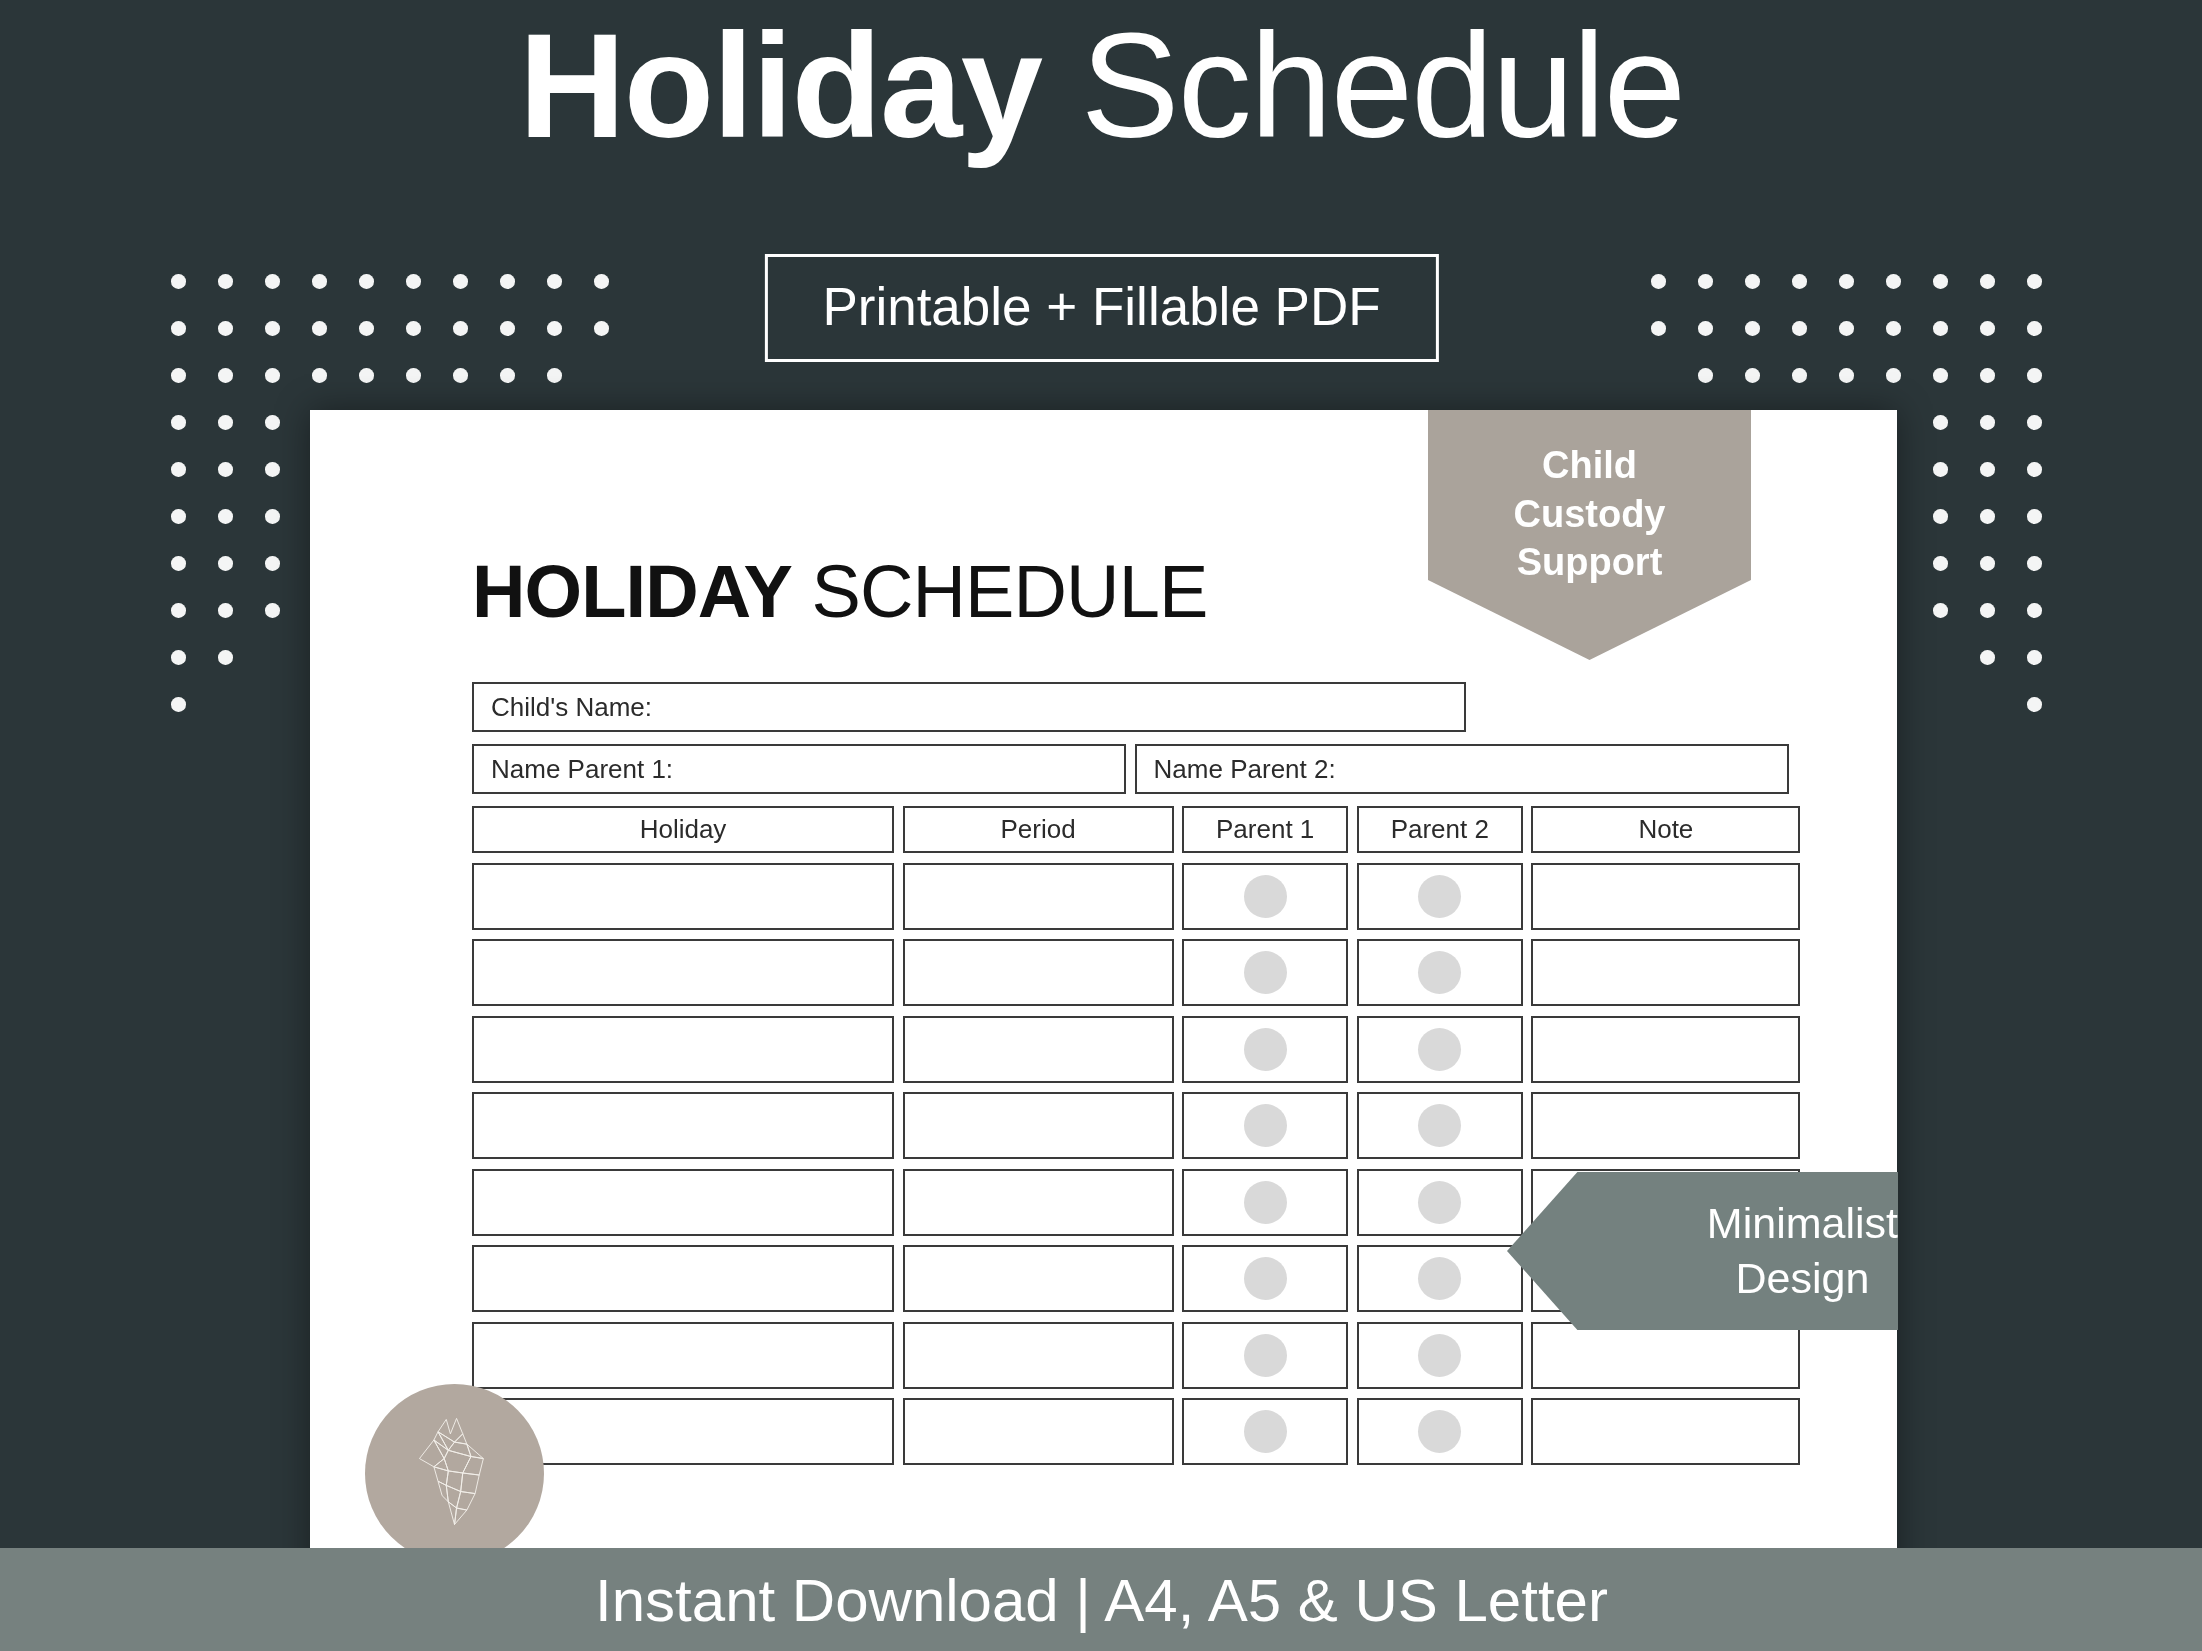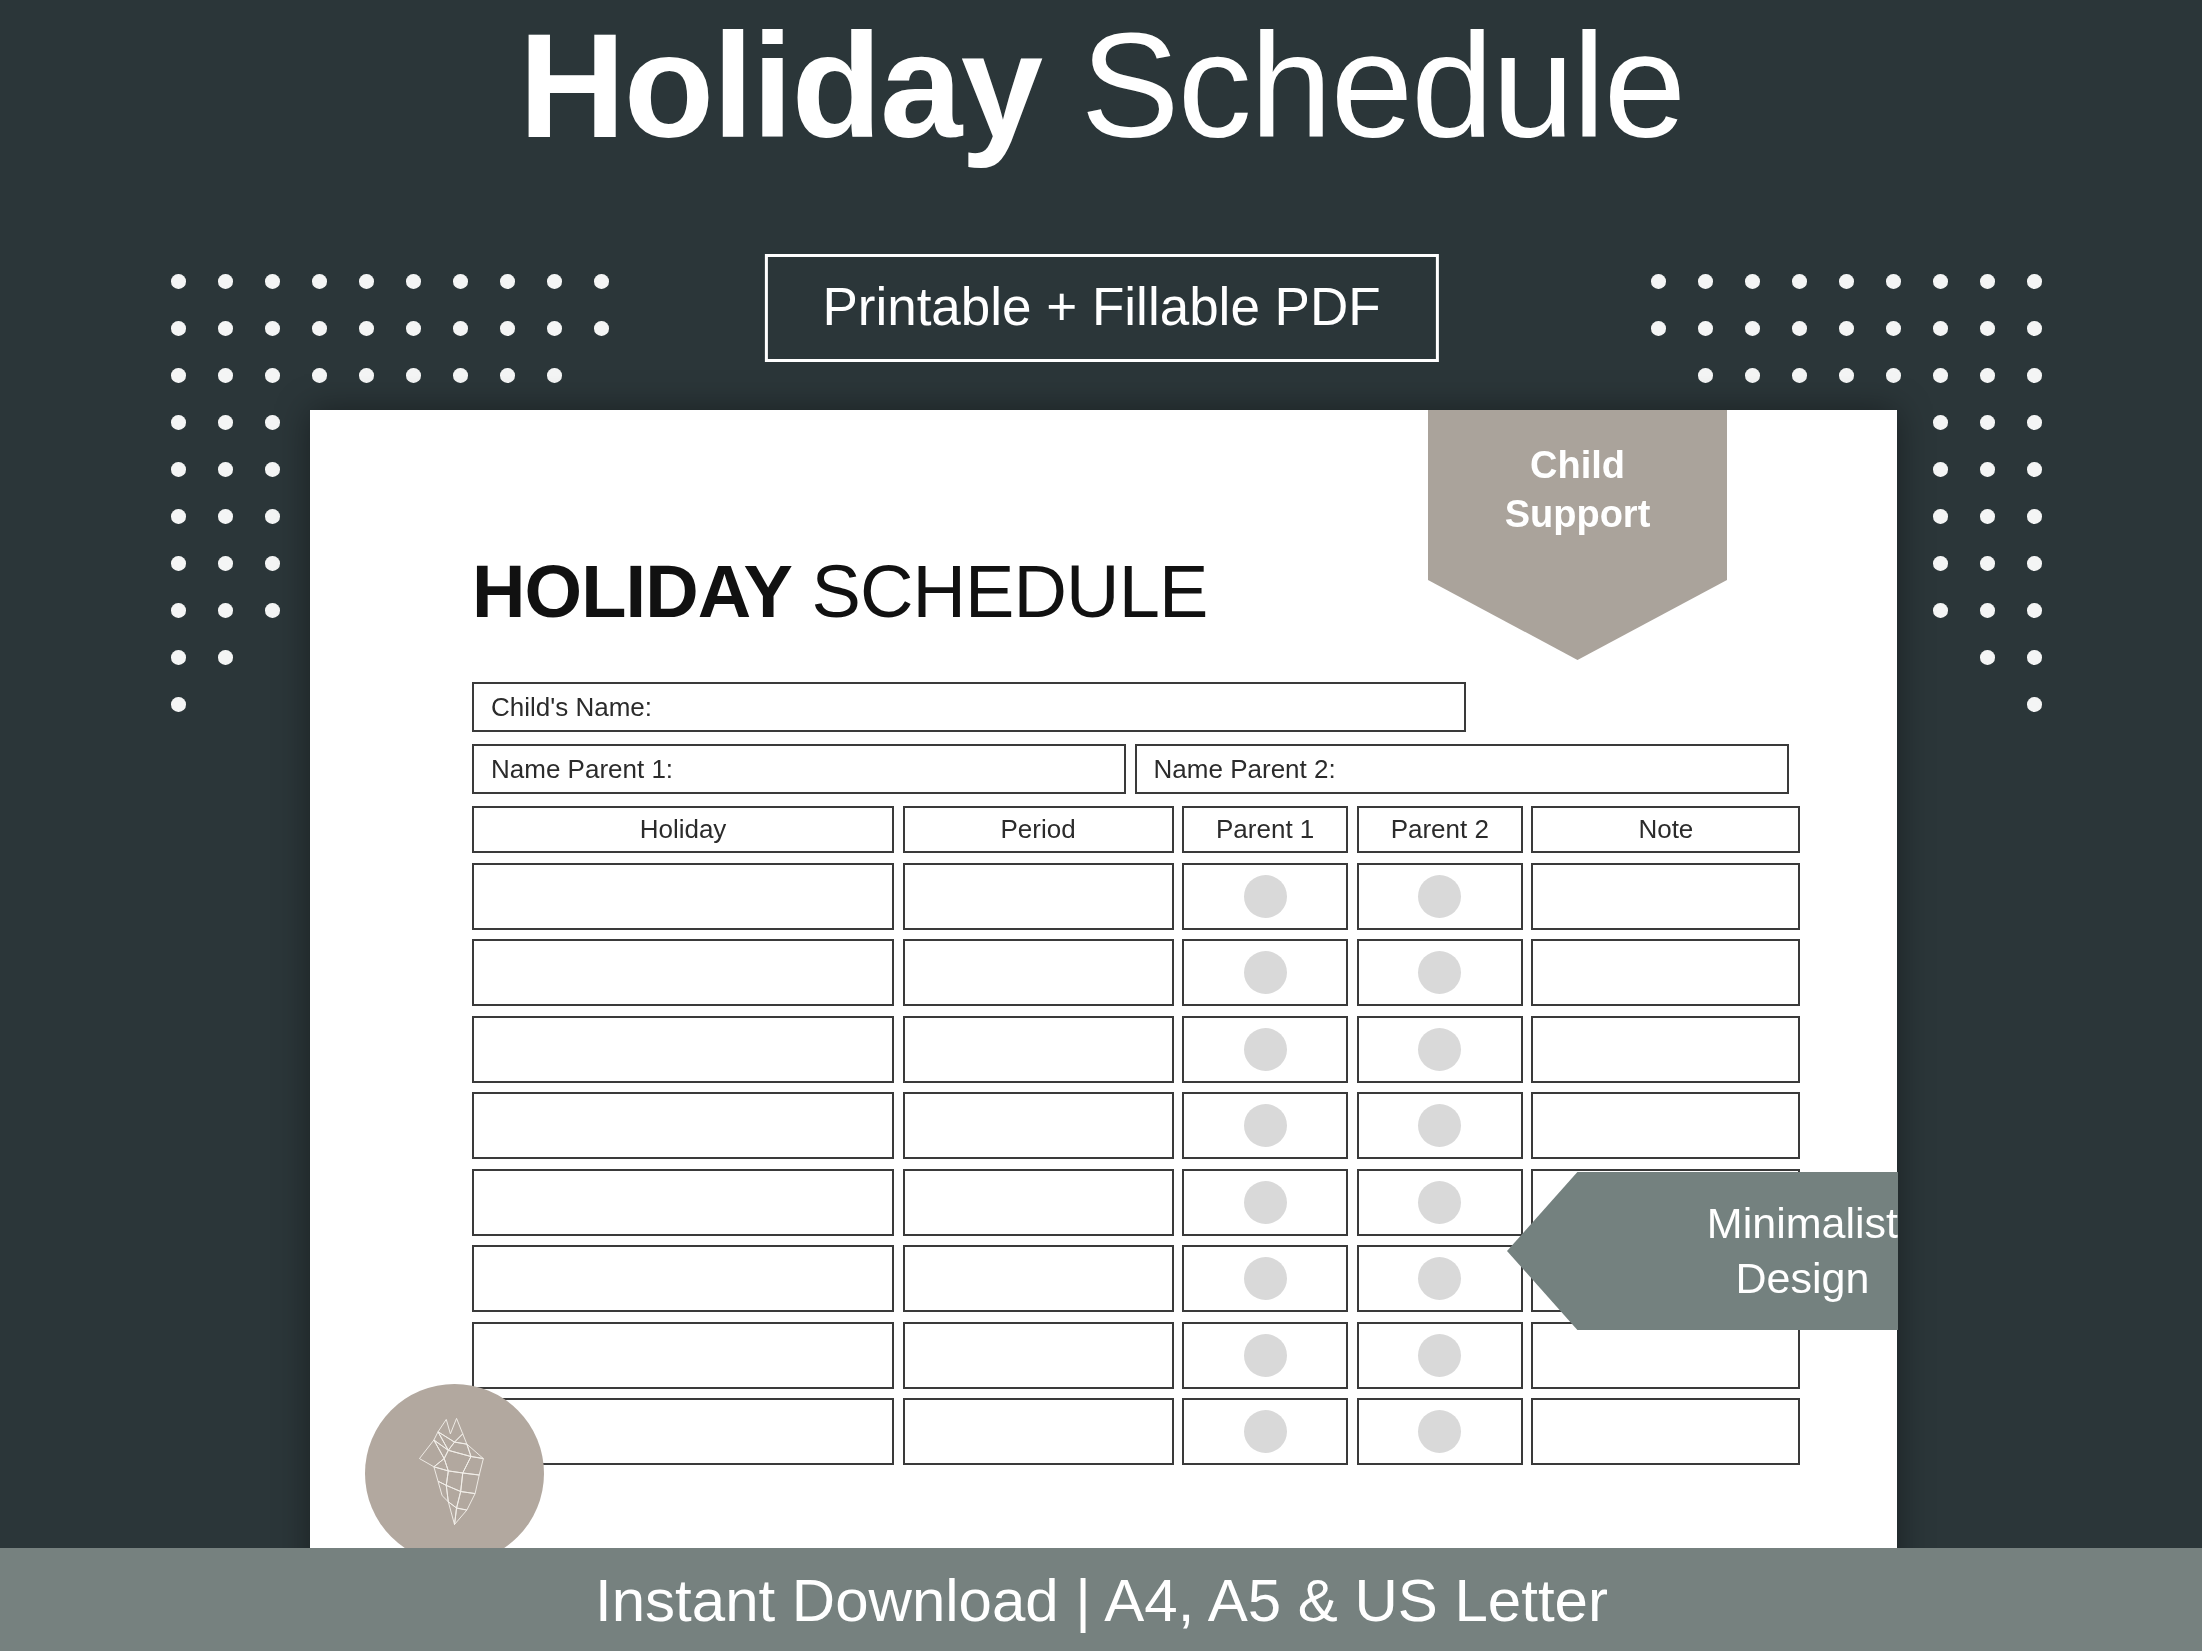--- a/index.html
+++ b/index.html
@@ -80,21 +80,21 @@
     display:flex;align-items:center;justify-content:center;
     font-size:26px;color:#2b2b2b;
   }
   .hcell{height:47px;}
   .bcell{height:67px;}
   .circ{width:43px;height:43px;border-radius:50%;background:#d9d9d9;}
 
   
   .ribbon{
     position:absolute;left:1428px;top:410px;
-    width:299px;height:250px;
+    width:323px;height:250px;
     background:#aaa39b;
     -webkit-clip-path:polygon(0 0,100% 0,100% 68%,50% 100%,0 68%);
     clip-path:polygon(0 0,100% 0,100% 68%,50% 100%,0 68%);
     color:#ffffff;
     font-size:38px;font-weight:700;line-height:1.28;
     text-align:center;
     padding-top:31px;
     box-sizing:border-box;
   }
 
@@ -634,20 +634,21 @@
           <span class="circ"></span>
         </div>
         <div class="cell bcell" style="width: 269px;"></div>
       </div>
     </div>
 
 </div>
 
 <div class="ribbon">
   <div>Child</div>
+  <div>Custody</div>
   <div>Support</div>
 </div>
 
 <div class="arrowtag">
   <div>
     <div>Minimalist</div>
     <div>Design</div>
   </div>
 </div>
 

